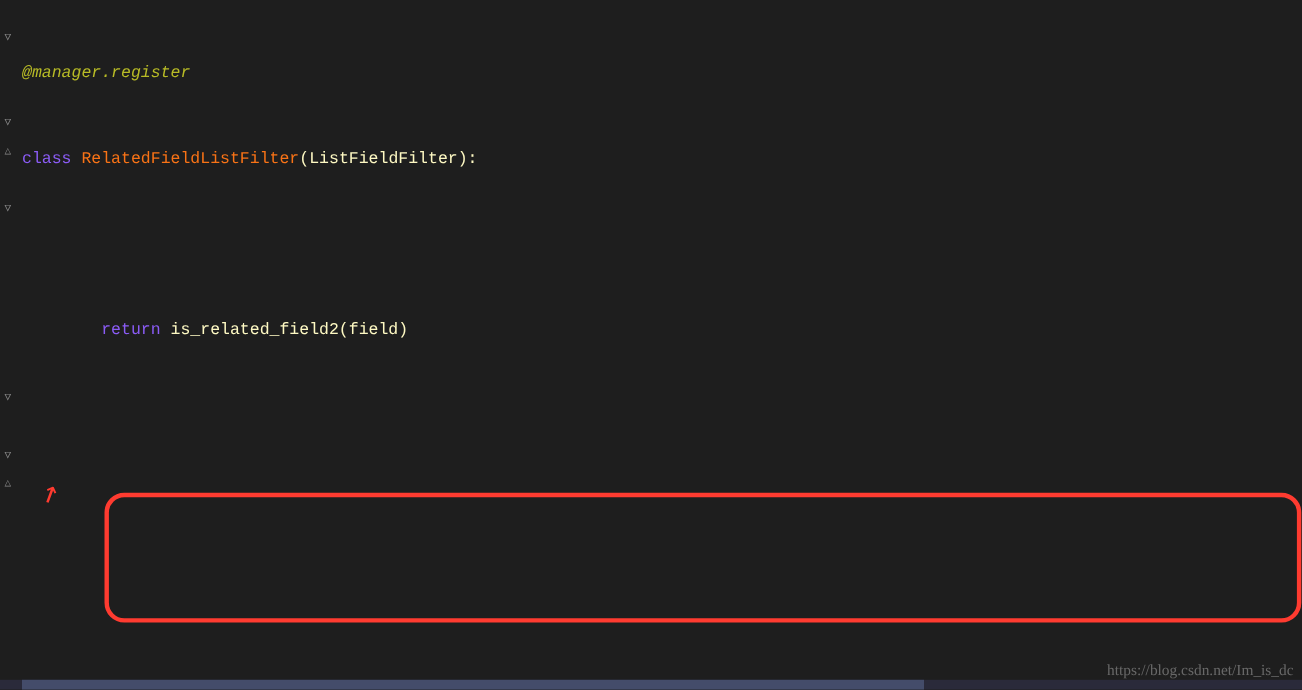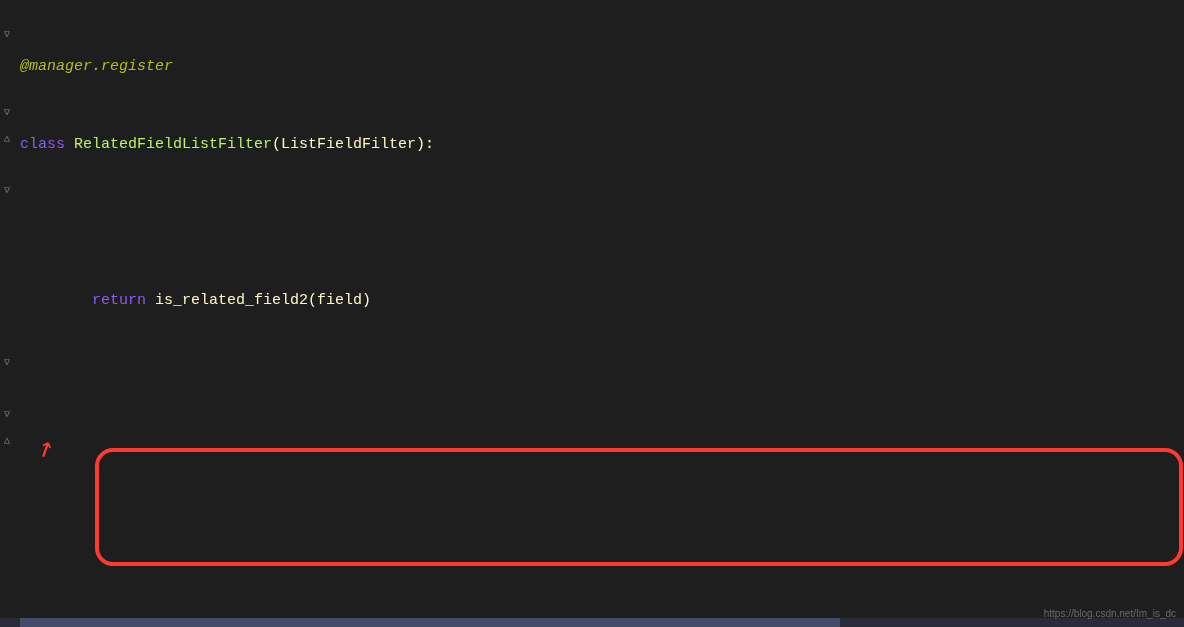--- a/index.html
+++ b/index.html
@@ -36,21 +36,21 @@
     flex: 1;
     padding-top: 2px;
     line-height: 26px;
     white-space: pre;
     position: relative;
   }
   .line { height: 26px; display: block; position: relative; }
   .td { color: #fef9c3; } 
   .kw2 { color: #8b5cf6; } 
   .dec { color: #b8bb26; font-style: italic; } 
-  .fn { color: #bef264; } 
+  .fn { color: #f97316; } 
   .sp { color: #94558d; } 
   .hl-green { background: #214d33; }
   .hl-red { background: #4c2424; }
   .highlight-box {
     border: 4px solid #ff3b30;
     border-radius: 18px;
     position: absolute;
   }
   .arrow {
     position: absolute;
@@ -69,22 +69,22 @@
     height: 9px;
     bottom: 0;
     left: 0;
     right: 0;
   }
   .watermark {
     position: absolute;
     bottom: 8px;
     right: 8px;
     color: #888;
-    font-size: 10px;
-    font-family: Liberation Sans, sans-serif;
+    font-size: 14px;
+    font-family: Liberation Serif, serif;
     opacity: 0.7;
   }
 </style>
 </head>
 <body>
 
 <div class="editor">
   <div class="gutter">
     <span class="fold-icon" style="top:28px;">▽</span>
     <span class="fold-icon" style="top:106px;">▽</span>

